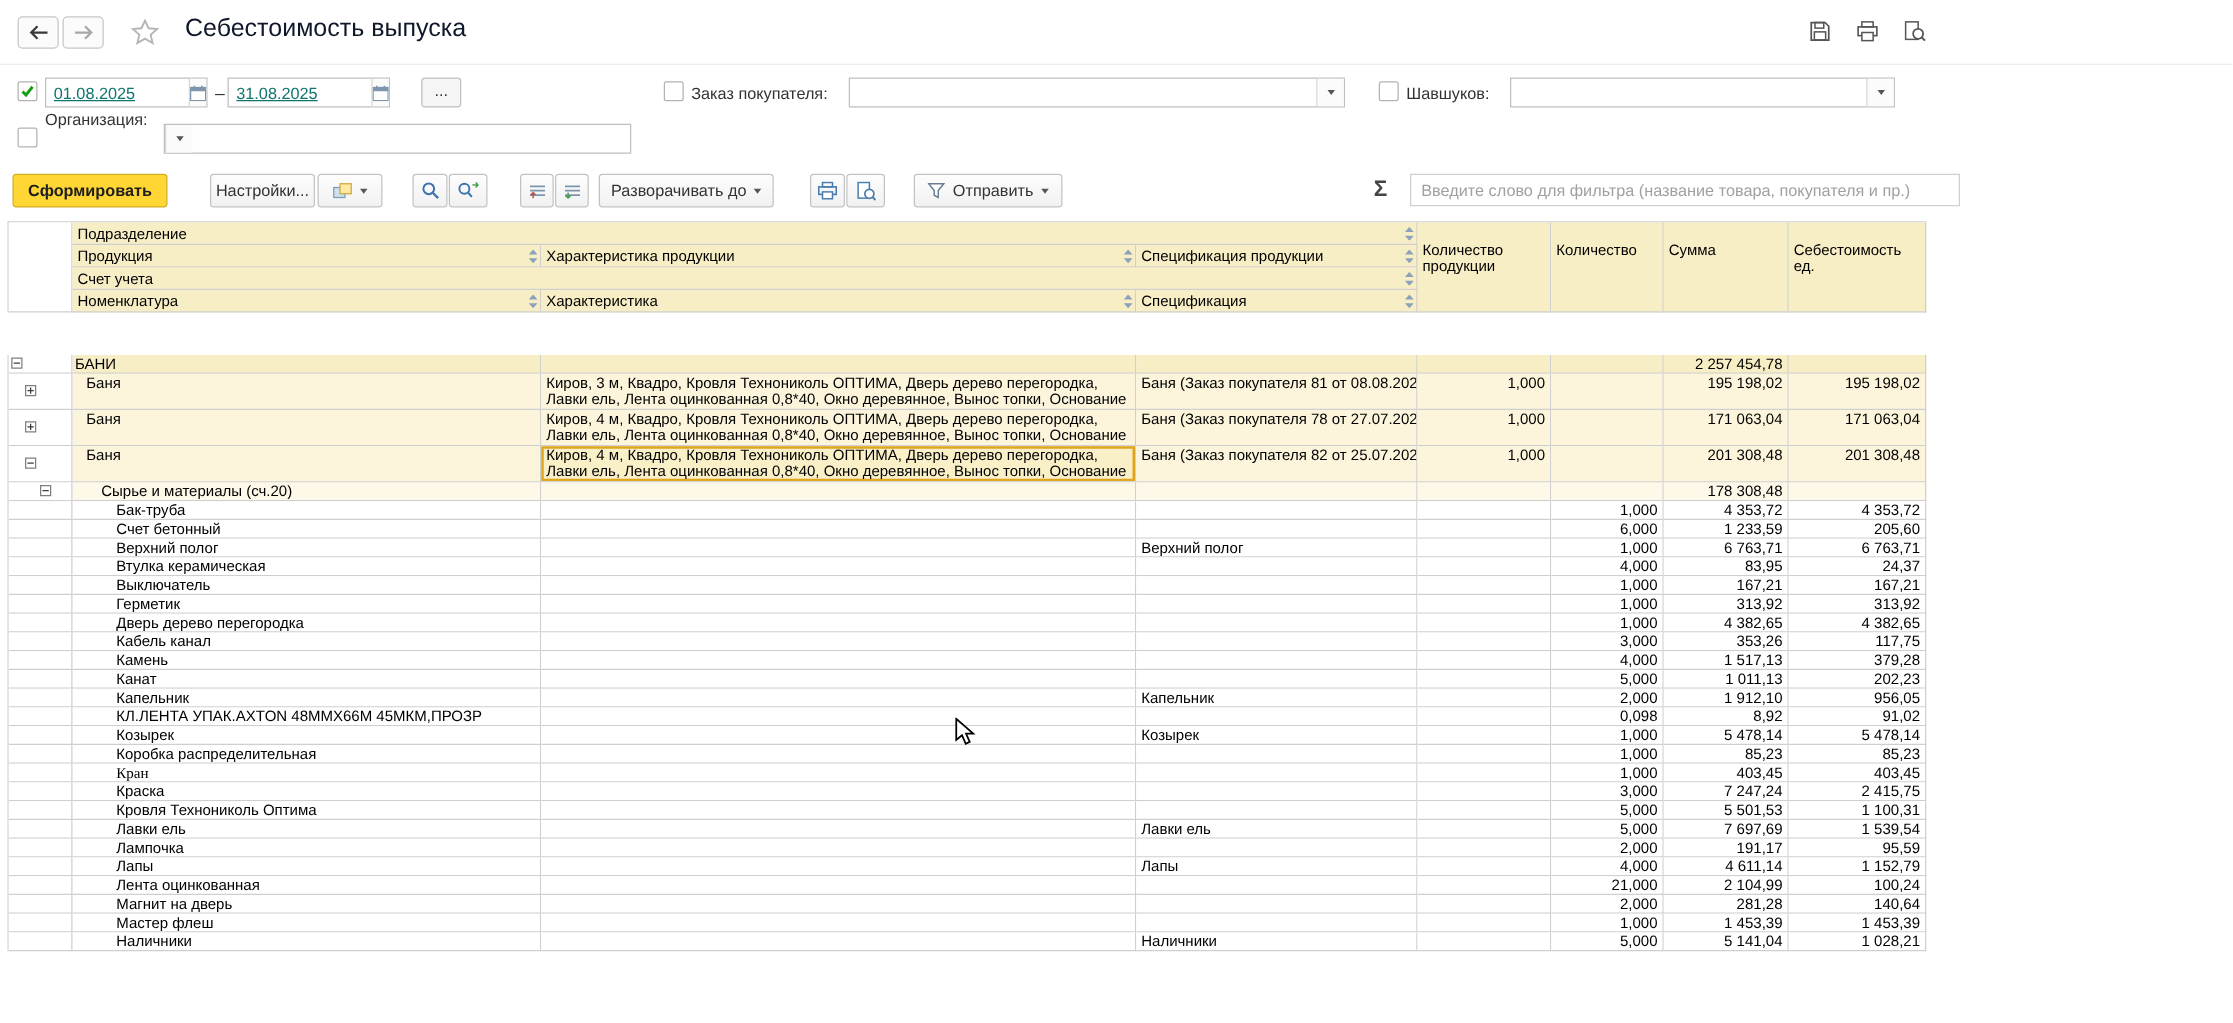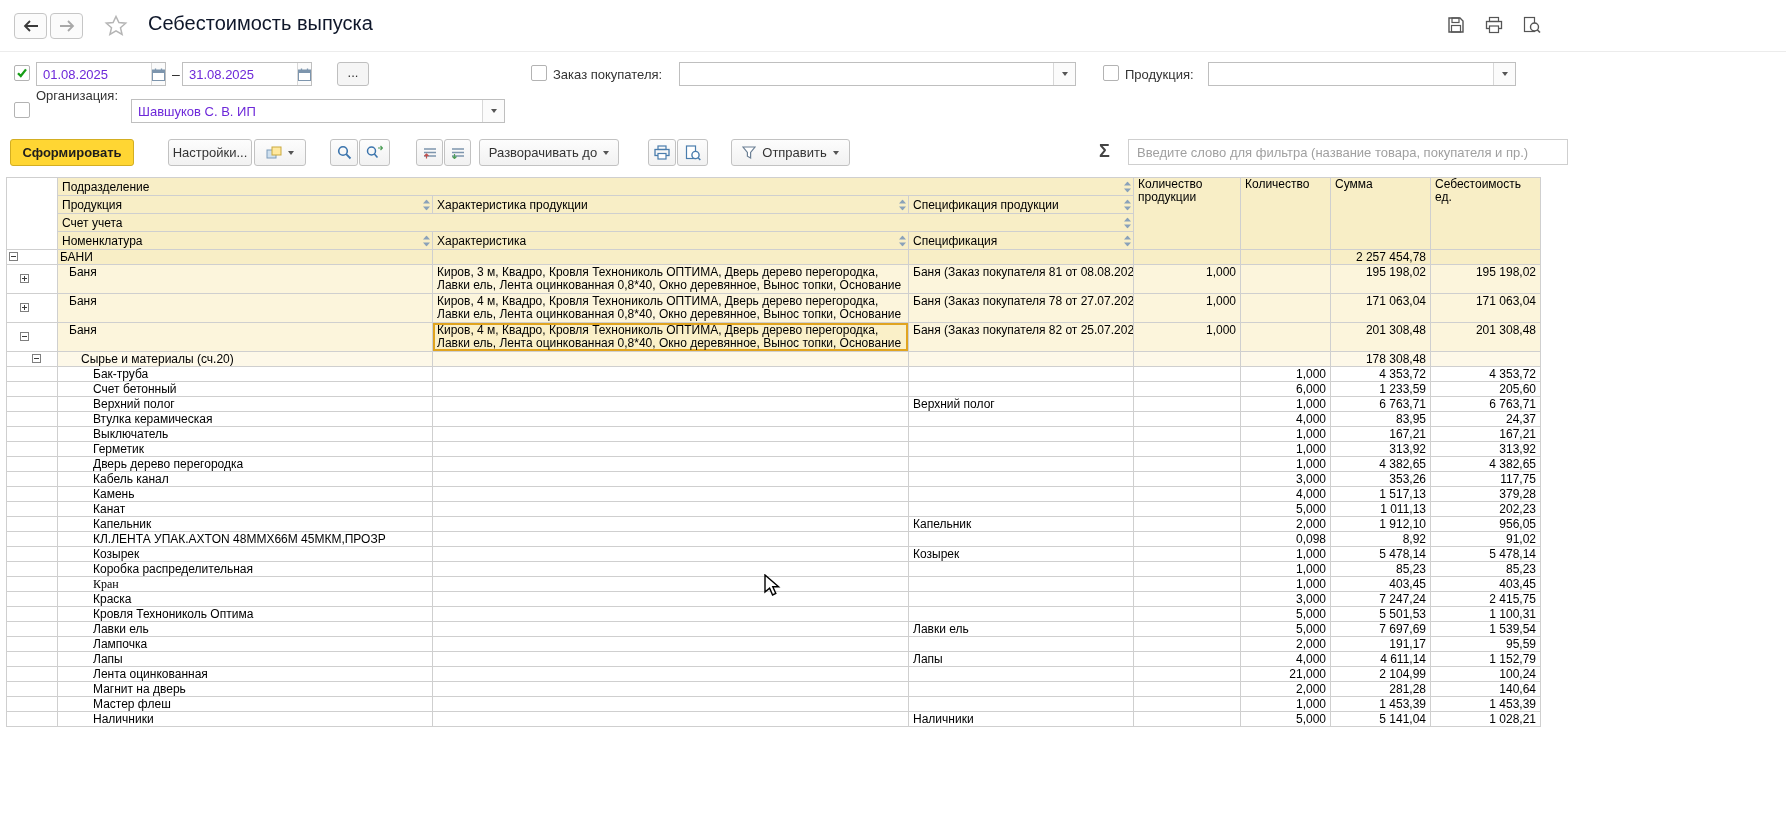--- a/index.html
+++ b/index.html
@@ -17,21 +17,21 @@
   .page-title { position:absolute; left:148px; top:12px; font-size:20px; color:#0f172a; font-weight:400; white-space:nowrap; }
   .title-actions { position:absolute; left:1446px; top:15px; display:flex; gap:18px; }
   .title-actions .ticon { width:20px; height:20px; display:flex; align-items:center; justify-content:center; }
 
   
   .chk { position:absolute; width:16px; height:16px; border:1px solid #b3b3b3; border-radius:2px;
          background:#fff; display:flex; align-items:center; justify-content:center; }
   .flabel { position:absolute; font-size:13px; color:#333; white-space:nowrap; }
   .field { position:absolute; height:24px; border:1px solid #bfbfbf; background:#fff; display:flex; align-items:center; }
   .field input { border:none; outline:none; flex:1 1 auto; min-width:0; height:100%; font-size:13px;
-                 padding:0 6px; font-family:inherit; color:#6d28d9; background:transparent; }
+                 padding:0 6px; font-family:inherit; color:#0f766e; background:transparent;text-decoration:underline; }
   .field input::placeholder { color:#a3a3a3; }
   .icon-seg { width:22px; height:100%; display:flex; align-items:center; justify-content:center; border-left:1px solid #d8d8d8; background:#fbfbfb; }
   .dash { position:absolute; font-size:14px; color:#333; }
   .more-btn { position:absolute; width:32px; height:24px; border:1px solid #bfbfbf; background:#f5f5f5;
               border-radius:3px; font-size:13px; text-align:center; line-height:20px; color:#333; }
 
   
   .tbtn { position:absolute; top:139px; height:27px; border:1px solid #c2c2c2; border-radius:3px;
           background:linear-gradient(#fdfdfd,#f1f1f1); display:flex; align-items:center; justify-content:center;
           gap:6px; font-size:13px; color:#333; padding:0 8px; white-space:nowrap; }
@@ -43,24 +43,24 @@
                   font-size:13px; padding:0 8px; outline:none; font-family:inherit; color:#222; }
   .filter-input::placeholder { color:#a0a0a0; }
 
   
   .report { position:absolute; left:6px; top:177px; }
   .thead { display:grid; grid-template-columns:51px 375px 476px 225px 107px 90px 100px 110px;
            grid-auto-rows:18px; border-top:1px solid #cfcfcf; border-left:1px solid #cfcfcf; }
   .th { background:#f8eec6; border-right:1px solid #cfcfcf; border-bottom:1px solid #cfcfcf;
         font-size:12px; color:#000; padding:0 4px; display:flex; align-items:center; position:relative; overflow:hidden; }
   .th.t-tree { background:#fff; }
-  .th.top { align-items:flex-start; padding-top:0; line-height:13px; white-space:normal; }
+  .th.top { align-items:flex-start; padding-top:16px; line-height:13px; white-space:normal; }
   .sort { position:absolute; right:2px; top:50%; transform:translateY(-50%); line-height:0; }
 
-  .tbody { border-left:1px solid #cfcfcf; }
+  .tbody { border-left:1px solid #cfcfcf;margin-top:34px; }
   .trow { display:flex; height:15px; font-size:12px; color:#000; }
   .trow.two { height:29px; }
   .cell { border-right:1px solid #cfcfcf; border-bottom:1px solid #cfcfcf; overflow:hidden;
           white-space:nowrap; padding:0 4px; display:flex; align-items:center; background:#fff; }
   .trow.two .cell { align-items:flex-start; padding-top:1px; line-height:13px; }
   .cell.wrap { white-space:normal; line-height:13px; }
   .cell.num { justify-content:flex-end; }
   .tree-cell { width:51px; position:relative; background:#fff !important; }
   .c-name { width:375px; } .c-char { width:476px; } .c-spec { width:225px; }
   .c-qp { width:107px; } .c-qty { width:90px; } .c-sum { width:100px; } .c-unit { width:110px; }
@@ -154,32 +154,31 @@
   <span class="chk" style="left:531px;top:65px;"></span>
   <span class="flabel" style="left:553px;top:67px;">Заказ покупателя:</span>
   <div class="field" style="left:679px;top:62px;width:397px;">
     <input value="" style="">
     <span class="icon-seg">
         <i class="caret"></i>
       </span>
   </div>
 
   <span class="chk" style="left:1103px;top:65px;"></span>
-  <span class="flabel" style="left:1125px;top:67px;">Продукция:</span>
+  <span class="flabel" style="left:1125px;top:67px;">Шавшуков:</span>
   <div class="field" style="left:1208px;top:62px;width:308px;">
     <input value="" style="">
     <span class="icon-seg">
         <i class="caret"></i>
       </span>
   </div>
 
   <span class="chk" style="left:14px;top:102px;"></span>
   <span class="flabel" style="left:36px;top:88px;">Организация:</span>
   <div class="field" style="left:131px;top:99px;width:374px;">
-    <input value="Шавшуков С. В. ИП" style="">
     <span class="icon-seg">
         <i class="caret"></i>
       </span>
   </div>
 
   <div class="tbtn primary" style="left:10px;width:124px;">Сформировать</div>
   <div class="tbtn" style="left:168px;width:84px;">Настройки...</div>
   <div class="tbtn" style="left:254px;width:52px;">
     <svg width="16" height="14" viewBox="0 0 16 14">
         <rect x="1" y="4" width="9" height="8" fill="#cfe0ee" stroke="#7d9cbb"></rect>

